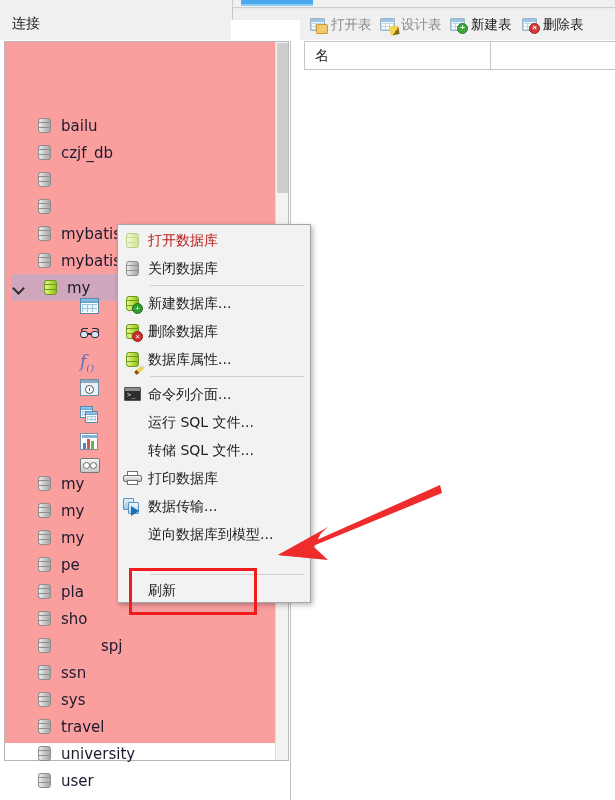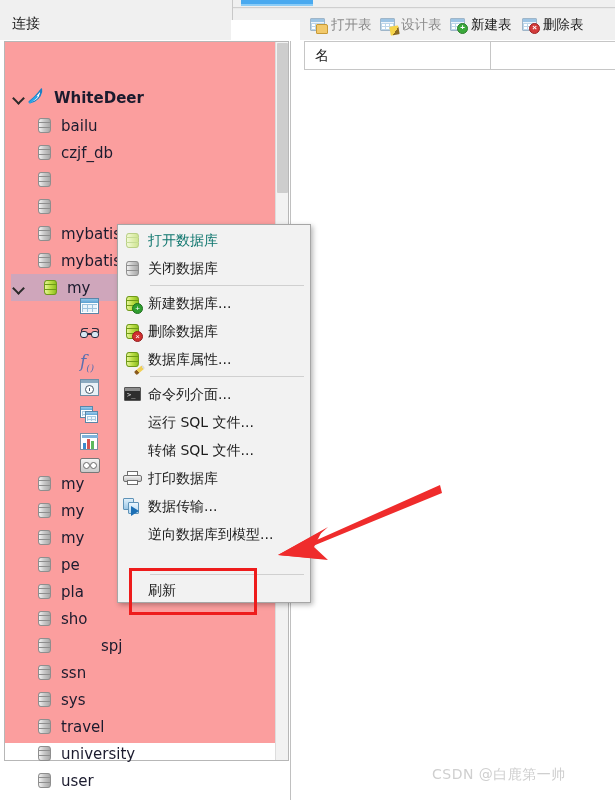--- a/index.html
+++ b/index.html
@@ -89,21 +89,21 @@
   
   .ctxmenu{
     position:absolute;left:117px;top:224px;width:194px;height:379px;
     background:#f2f2f2;border:1px solid #a6a6a6;box-sizing:border-box;
     box-shadow:2px 2px 5px rgba(0,0,0,.28);
   }
   .ctx-gutter{position:absolute;left:0;top:0;width:30px;height:377px;background:#f2f2f2;}
   .mi{position:absolute;left:0;width:192px;height:28px;display:flex;align-items:center;}
   .mi .mi-ico{width:30px;height:28px;position:relative;flex:0 0 30px;}
   .mi .mi-txt{font-size:14px;color:#1d1d1d;white-space:nowrap;font-family:"DejaVu Sans","Liberation Sans",sans-serif;}
-  .mi .mi-txt.disabled{color:#0f766e;}
+  .mi .mi-txt.disabled{color:#b91c1c;}
   .sep{position:absolute;left:32px;width:154px;height:1px;background:#d0d0d0;}
 
   
   .mico{position:absolute;left:6px;top:5px;width:18px;height:18px;}
   .mico .cyl{position:absolute;left:2px;top:1px;width:13px;height:15px;border-radius:3px/4px;
     background:linear-gradient(to right,#e7f59c,#bfe04a 45%,#8fc020);border:1px solid #6f9a18;box-sizing:border-box;}
   .mico .cyl::before{content:"";position:absolute;left:-1px;top:3px;width:13px;height:1px;background:#6f9a18;}
   .mico .cyl::after{content:"";position:absolute;left:-1px;top:8px;width:13px;height:1px;background:#6f9a18;}
   .mico.pale .cyl{background:linear-gradient(to right,#f2fad7,#e2f0b5 45%,#cfe592);border-color:#b9cf86;}
   .mico.pale .cyl::before,.mico.pale .cyl::after{background:#c6dc96;}
@@ -248,31 +248,20 @@
       <div class="cell c2">
         <span></span>
       </div>
     </div>
   </div>
   <div class="right-border"></div>
 
   <div class="tree-panel">
     <div class="tree-fill"></div>
 
-    <div class="node" style="left:6px;top:42px;">
-      <span class="chev"></span>
-      <span class="ico-dolphin">
-        <svg class="dolphin-svg" width="21" height="21" viewBox="0 0 21 21">
-          <path d="M3 15 C6 16 11 14 14 9 C15.5 6.5 16 4 15.5 2 C14 4 12 6.5 9.5 9 C7 11.5 4.5 13.5 3 15 Z" fill="#ffffff" stroke="#1b7fc4" stroke-width="1.3" stroke-linejoin="round"></path>
-          <path d="M4 15.5 C5.5 14 8 12 10.5 9.6" fill="none" stroke="#29a3e8" stroke-width="2.2" stroke-linecap="round"></path>
-          <path d="M14.2 3.4 C15 5 14.8 7 13.6 9" fill="none" stroke="#1b7fc4" stroke-width="1.2"></path>
-        </svg>
-      </span>
-      <span class="node-label bold">WhiteDeer</span>
-    </div>
 
     <div id="db-nodes">
         <div class="node" style="left: 30px; top: 70px;">
           <span class="ico-db">
             <span class="cyl"></span>
           </span>
           <span class="node-label">bailu</span>
         </div>
         <div class="node" style="left: 30px; top: 97px;">
           <span class="ico-db">
@@ -563,15 +552,14 @@
       </div>
   </div>
 
   <div class="anno-rect"></div>
   <svg class="anno-arrow">
     <polygon points="170,30 40,88 58,72 8,100 52,104 38,93 172,38" fill="#ef2c2c"></polygon>
     <path d="M168,32 L45,88 L10,100 L50,102 L30,92 L170,37 Z" fill="#ef2c2c"></path>
     <polygon points="52,76 8,100 58,105 44,92" fill="#ef2c2c"></polygon>
   </svg>
 
-  <div class="watermark">CSDN @白鹿第一帅</div>
 
 </div>
 
 </body></html>

